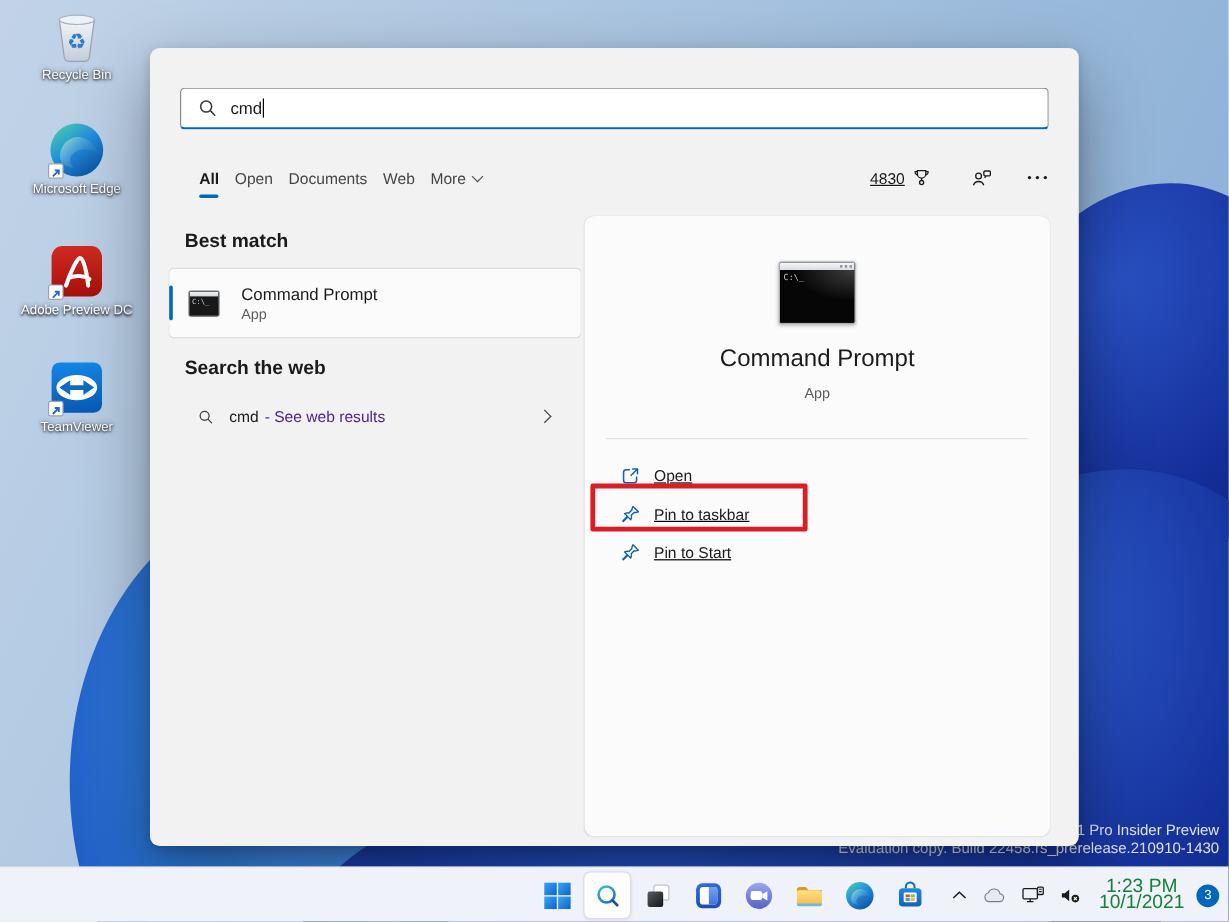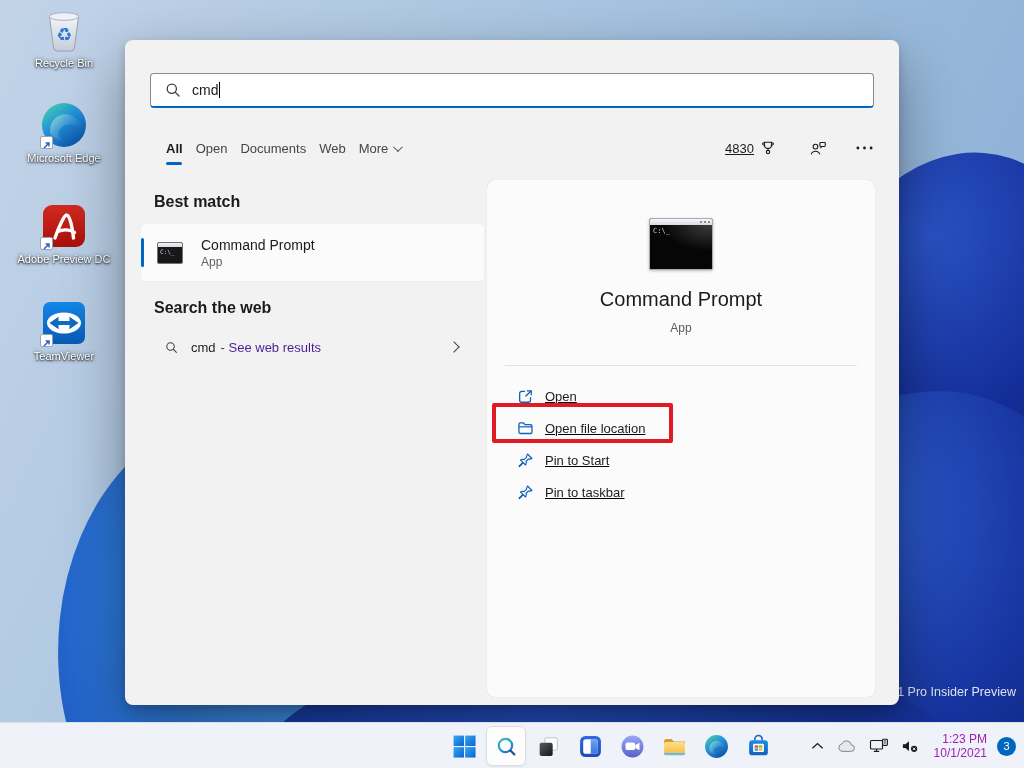--- a/index.html
+++ b/index.html
@@ -81,21 +81,21 @@
   .redbox { position:absolute; left:492px; top:403px; width:181px; height:40px; border:4px solid #e01b24; border-radius:2px; z-index:9; }
 
   
   .taskbar { position:absolute; left:0; top:722px; width:1024px; height:46px; background:#eff3f9; border-top:1px solid rgba(120,130,145,.18); z-index:6; }
   .tb-center { position:absolute; left:444px; top:3px; display:flex; gap:2px; }
   .tb-btn { width:40px; height:40px; border-radius:6px; display:flex; align-items:center; justify-content:center; cursor:pointer; }
   .tb-btn svg { width:25px; height:25px; }
   .tb-btn.open-btn { background:#fdfdfd; border:1px solid #d9dde3; box-shadow:0 1px 2px rgba(0,0,0,.06); }
   .tb-tray { position:absolute; right:8px; top:3px; height:40px; display:flex; align-items:center; }
   .tray-ic { height:34px; display:flex; align-items:center; justify-content:center; padding:0 6px; border-radius:4px; cursor:pointer; }
-  .clock { text-align:right; font-size:12px; color:#a21caf; line-height:14px; margin:0 10px 0 8px; cursor:pointer; }
+  .clock { text-align:center; font-size:16px; color:#15803d; line-height:14px; margin:0 10px 0 8px; cursor:pointer; }
   .badge { width:19px; height:19px; border-radius:50%; background:#0067c0; color:#fff; font-size:11px; display:flex; align-items:center; justify-content:center; cursor:pointer; }
 </style>
 </head>
 <body>
 
 <svg width="0" height="0" style="position:absolute">
   <defs>
     <linearGradient id="gwin" x1="0" y1="0" x2="1" y2="1">
         <stop offset="0" stop-color="#36a8f2"></stop>
         <stop offset="1" stop-color="#0a63ce"></stop>
@@ -207,20 +207,21 @@
         </svg>
       <div class="shortcut"><svg viewBox="0 0 11 11">
             <path d="M3 8L8 3M4.6 3H8v3.4" fill="none" stroke="#2b63c6" stroke-width="1.5"></path>
           </svg></div>
     </div>
     <div class="dlabel">TeamViewer</div>
   </div>
 
   <div class="watermark">
     <div>Windows 11 Pro Insider Preview</div>
+    <div>Evaluation copy. Build 22458.rs_prerelease.210910-1430</div>
   </div>
 
   <div class="panel">
 
     <div class="searchbox">
       <svg viewBox="0 0 16 16">
           <circle cx="6.8" cy="6.8" r="4.6" fill="none" stroke="#3d3d3d" stroke-width="1.3"></circle>
           <path d="M10.4 10.4L14 14" stroke="#3d3d3d" stroke-width="1.3" stroke-linecap="round"></path>
         </svg>
       <span class="q">cmd</span>
@@ -316,36 +317,29 @@
         <div class="act">
           <svg viewBox="0 0 16 16">
               <path d="M7 3.2H4.4A1.9 1.9 0 0 0 2.5 5.1v6.4a1.9 1.9 0 0 0 1.9 1.9h6.4a1.9 1.9 0 0 0 1.9-1.9V9" fill="none" stroke="#0b62b8" stroke-width="1.2" stroke-linecap="round"></path>
               <path d="M9.6 2.6h3.8v3.8" fill="none" stroke="#0b62b8" stroke-width="1.2" stroke-linecap="round" stroke-linejoin="round"></path>
               <path d="M13.2 2.8L8.4 7.6" stroke="#0b62b8" stroke-width="1.2" stroke-linecap="round"></path>
             </svg>
           <span>Open</span>
         </div>
         <div class="act">
           <svg viewBox="0 0 16 16">
-              <path d="M1.8 4.3a1.5 1.5 0 0 1 1.5-1.5h2.8l1.6 1.6h4.9a1.5 1.5 0 0 1 1.5 1.5v5.3a1.5 1.5 0 0 1-1.5 1.5H3.3a1.5 1.5 0 0 1-1.5-1.5z" fill="none" stroke="#0b62b8" stroke-width="1.2" stroke-linejoin="round"></path>
-              <path d="M1.8 6.4h12.3" stroke="#0b62b8" stroke-width="1.1"></path>
+              <path d="M9.9 1.9l4.2 4.2-1.3.4a3.4 3.4 0 0 1-2 .1L8.5 8.9a3.3 3.3 0 0 1 0 2.2l-.4 1.2-2.2-2.2-3.6 3.6-.4-.4 3.6-3.6L3.3 7.5l1.2-.4a3.3 3.3 0 0 1 2.2 0l2.3-2.3a3.4 3.4 0 0 1 .5-2z" fill="none" stroke="#0b62b8" stroke-width="1.1" stroke-linejoin="round"></path>
             </svg>
-          <span>Open file location</span>
+          <span>Pin to taskbar</span>
         </div>
         <div class="act">
           <svg viewBox="0 0 16 16">
               <path d="M9.9 1.9l4.2 4.2-1.3.4a3.4 3.4 0 0 1-2 .1L8.5 8.9a3.3 3.3 0 0 1 0 2.2l-.4 1.2-2.2-2.2-3.6 3.6-.4-.4 3.6-3.6L3.3 7.5l1.2-.4a3.3 3.3 0 0 1 2.2 0l2.3-2.3a3.4 3.4 0 0 1 .5-2z" fill="none" stroke="#0b62b8" stroke-width="1.1" stroke-linejoin="round"></path>
             </svg>
           <span>Pin to Start</span>
-        </div>
-        <div class="act">
-          <svg viewBox="0 0 16 16">
-              <path d="M9.9 1.9l4.2 4.2-1.3.4a3.4 3.4 0 0 1-2 .1L8.5 8.9a3.3 3.3 0 0 1 0 2.2l-.4 1.2-2.2-2.2-3.6 3.6-.4-.4 3.6-3.6L3.3 7.5l1.2-.4a3.3 3.3 0 0 1 2.2 0l2.3-2.3a3.4 3.4 0 0 1 .5-2z" fill="none" stroke="#0b62b8" stroke-width="1.1" stroke-linejoin="round"></path>
-            </svg>
-          <span>Pin to taskbar</span>
         </div>
       </div>
     </div>
   </div>
 
   <div class="redbox"></div>
 
   <div class="taskbar">
     <div class="tb-center">
       <div class="tb-btn">

